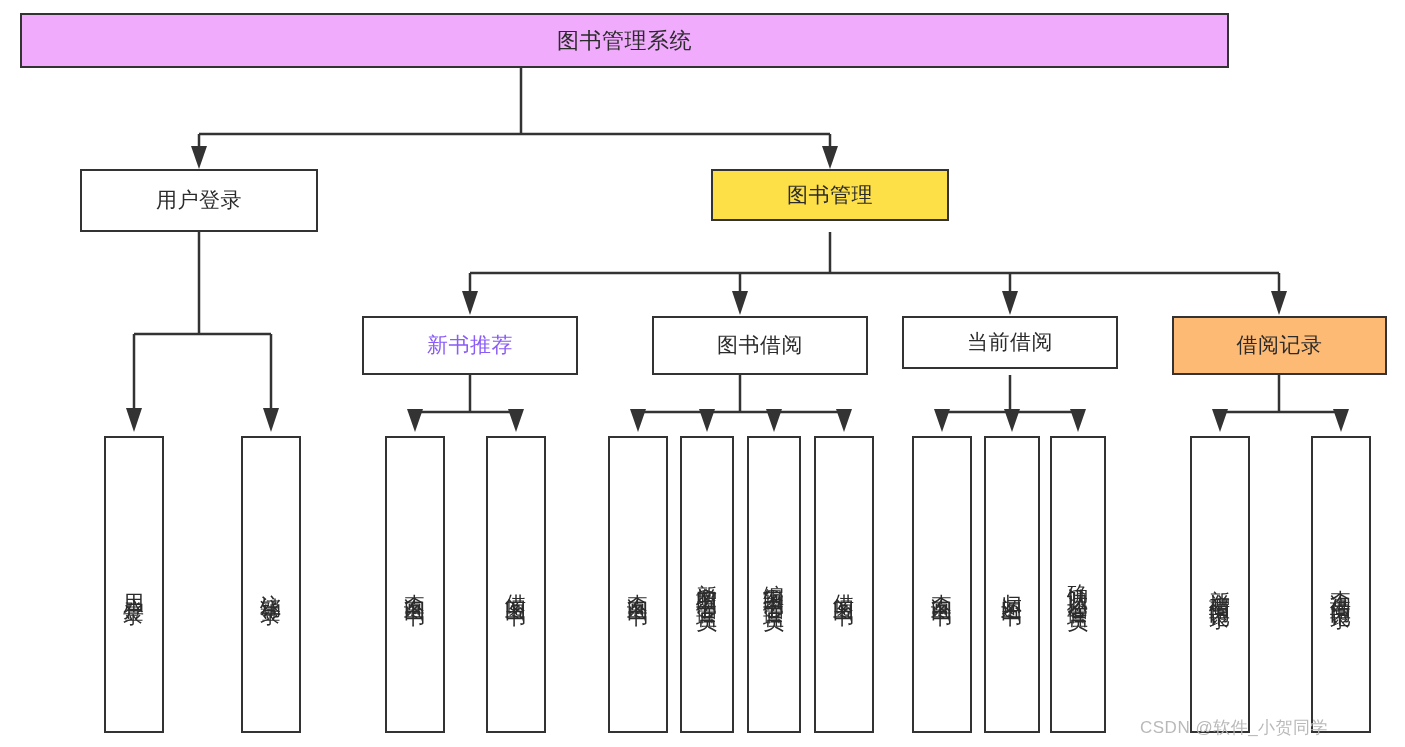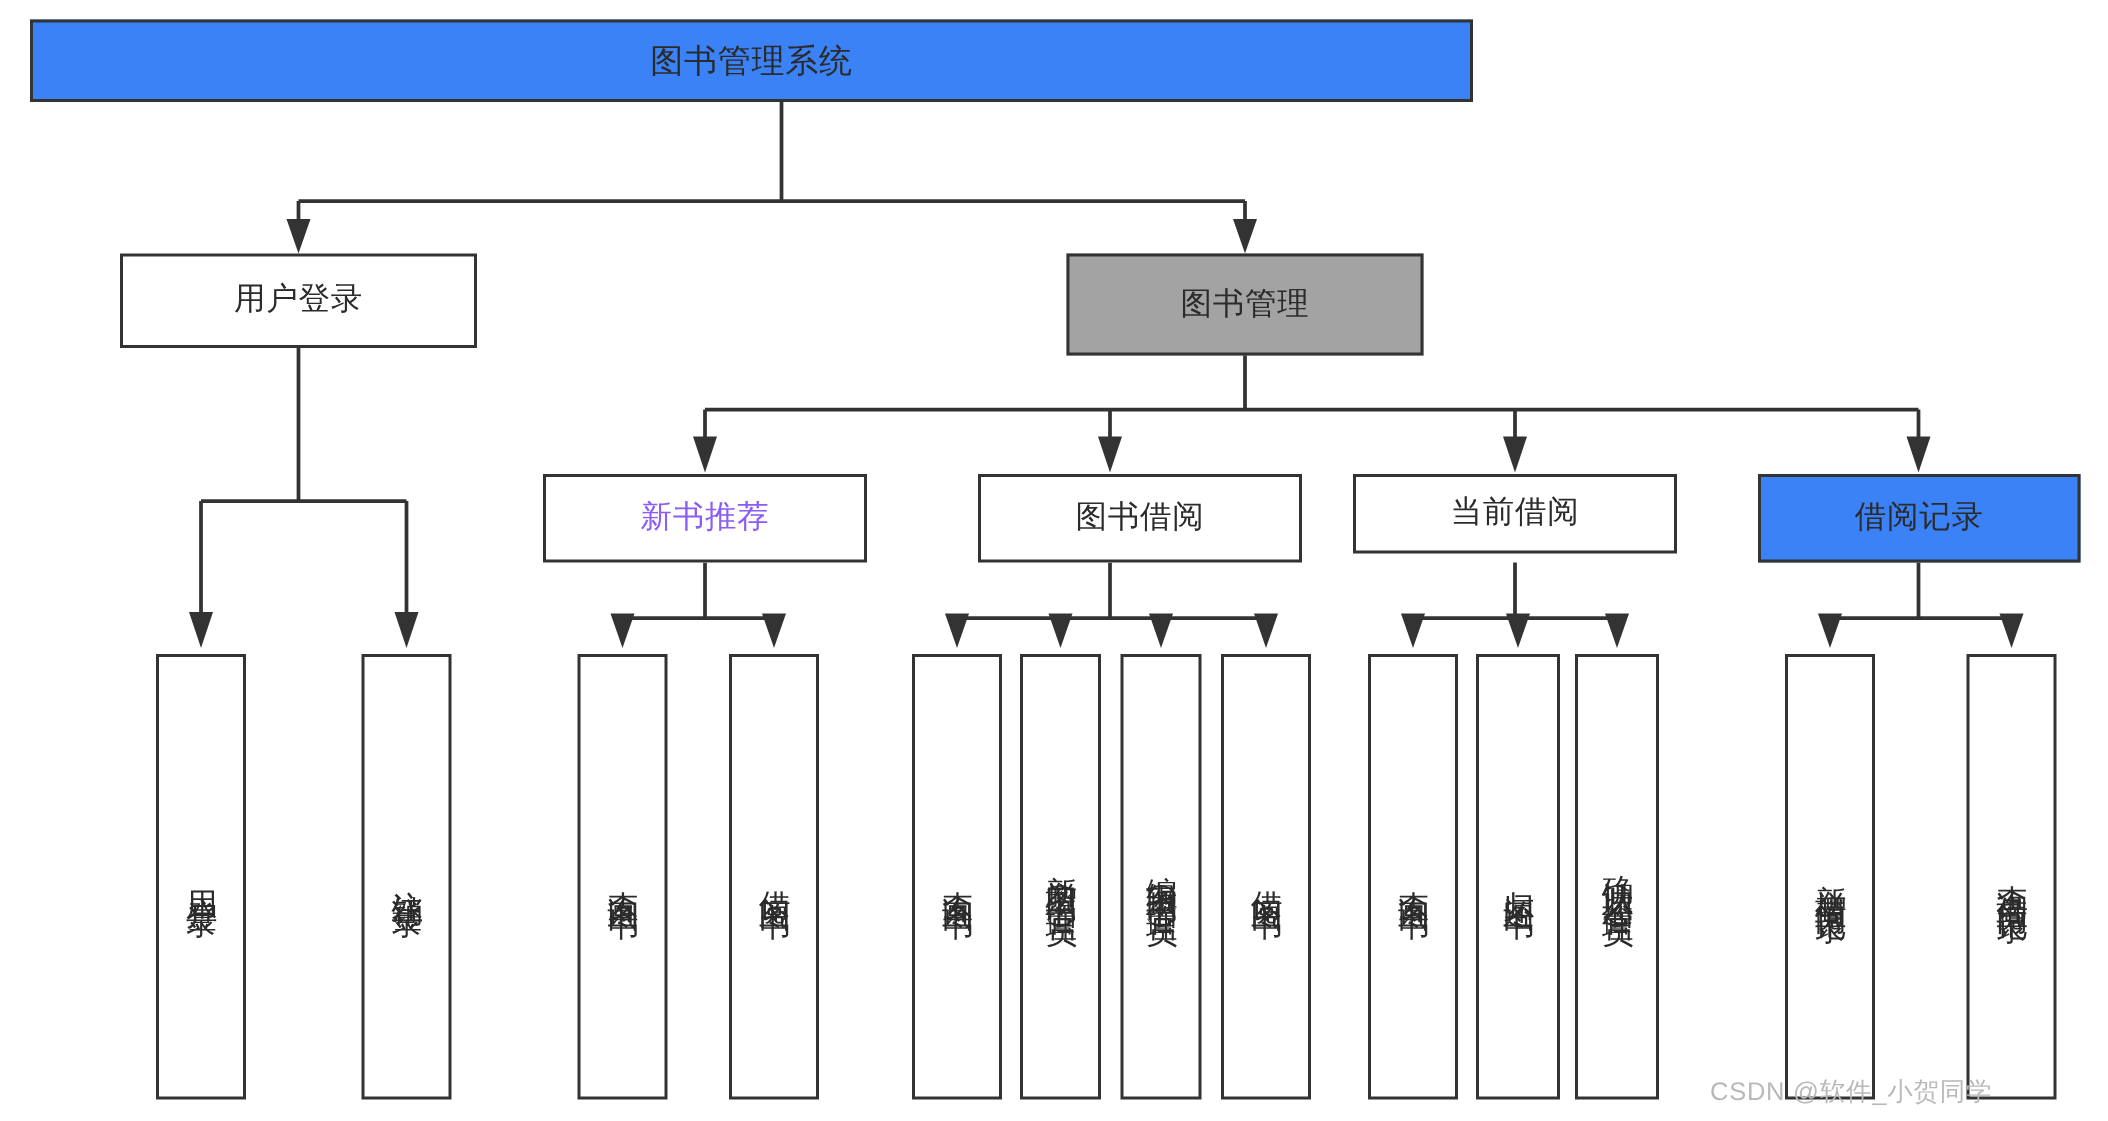--- a/index.html
+++ b/index.html
@@ -152,41 +152,41 @@
     <polygon points="1078,432 1070,409 1086,409" fill="#333333"></polygon>
 
     <line x1="1279" y1="375" x2="1279" y2="412" stroke="#333333"></line>
     <line x1="1220" y1="412" x2="1341" y2="412" stroke="#333333"></line>
     <line x1="1220" y1="412" x2="1220" y2="415" stroke="#333333"></line>
     <polygon points="1220,432 1212,409 1228,409" fill="#333333"></polygon>
     <line x1="1341" y1="412" x2="1341" y2="415" stroke="#333333"></line>
     <polygon points="1341,432 1333,409 1349,409" fill="#333333"></polygon>
   </svg>
 
-  <div class="node h root" id="n-root" style="left: 20px; top: 13px; width: 962px; height: 55px; border-color: rgb(51, 51, 51); background: #3b82f6; color: rgb(43, 43, 43);">
+  <div class="node h root" id="n-root" style="left: 20px; top: 13px; width: 1209px; height: 55px; border-color: rgb(51, 51, 51); background: #f0abfc; color: rgb(43, 43, 43);">
     <span class="label">图书管理系统</span>
   </div>
 
   <div class="node h" id="n-l1-0" style="left: 80px; top: 169px; width: 238px; height: 63px; border-color: rgb(51, 51, 51); background: rgb(255, 255, 255); color: rgb(43, 43, 43);">
     <span class="label">用户登录</span>
   </div>
-  <div class="node h" id="n-l1-1" style="left: 711px; top: 169px; width: 238px; height: 68px; border-color: rgb(51, 51, 51); background: #a3a3a3; color: rgb(43, 43, 43);">
+  <div class="node h" id="n-l1-1" style="left: 711px; top: 169px; width: 238px; height: 52px; border-color: rgb(51, 51, 51); background: #fde047; color: rgb(43, 43, 43);">
     <span class="label">图书管理</span>
   </div>
 
   <div class="node h" id="n-l2-0" style="left: 362px; top: 316px; width: 216px; height: 59px; border-color: rgb(51, 51, 51); background: rgb(255, 255, 255); color: #8b5cf6;">
     <span class="label">新书推荐</span>
   </div>
   <div class="node h" id="n-l2-1" style="left: 632px; top: 316px; width: 216px; height: 59px; border-color: rgb(51, 51, 51); background: rgb(255, 255, 255); color: rgb(43, 43, 43); margin-left: 20px;">
     <span class="label">图书借阅</span>
   </div>
   <div class="node h" id="n-l2-2" style="left: 902px; top: 316px; width: 216px; height: 53px; border-color: rgb(51, 51, 51); background: rgb(255, 255, 255); color: rgb(43, 43, 43);">
     <span class="label">当前借阅</span>
   </div>
-  <div class="node h" id="n-l2-3" style="left: 1172px; top: 316px; width: 215px; height: 59px; border-color: rgb(51, 51, 51); background: #3b82f6; color: rgb(43, 43, 43); justify-content: center;">
+  <div class="node h" id="n-l2-3" style="left: 1172px; top: 316px; width: 215px; height: 59px; border-color: rgb(51, 51, 51); background: #fdba74; color: rgb(43, 43, 43); justify-content: center;">
     <span class="label">借阅记录</span>
   </div>
 
   <div class="node v" id="n-leaf-0" style="left: 104px; top: 436px; width: 60px; height: 297px; border-color: rgb(51, 51, 51); background: rgb(255, 255, 255); color: rgb(43, 43, 43);">
     <span class="label">用户登录</span>
   </div>
   <div class="node v" id="n-leaf-1" style="left: 241px; top: 436px; width: 60px; height: 297px; border-color: rgb(51, 51, 51); background: rgb(255, 255, 255); color: rgb(43, 43, 43);">
     <span class="label">注销登录</span>
   </div>
   <div class="node v" id="n-leaf-2" style="left: 385px; top: 436px; width: 60px; height: 297px; border-color: rgb(51, 51, 51); background: rgb(255, 255, 255); color: rgb(43, 43, 43);">

